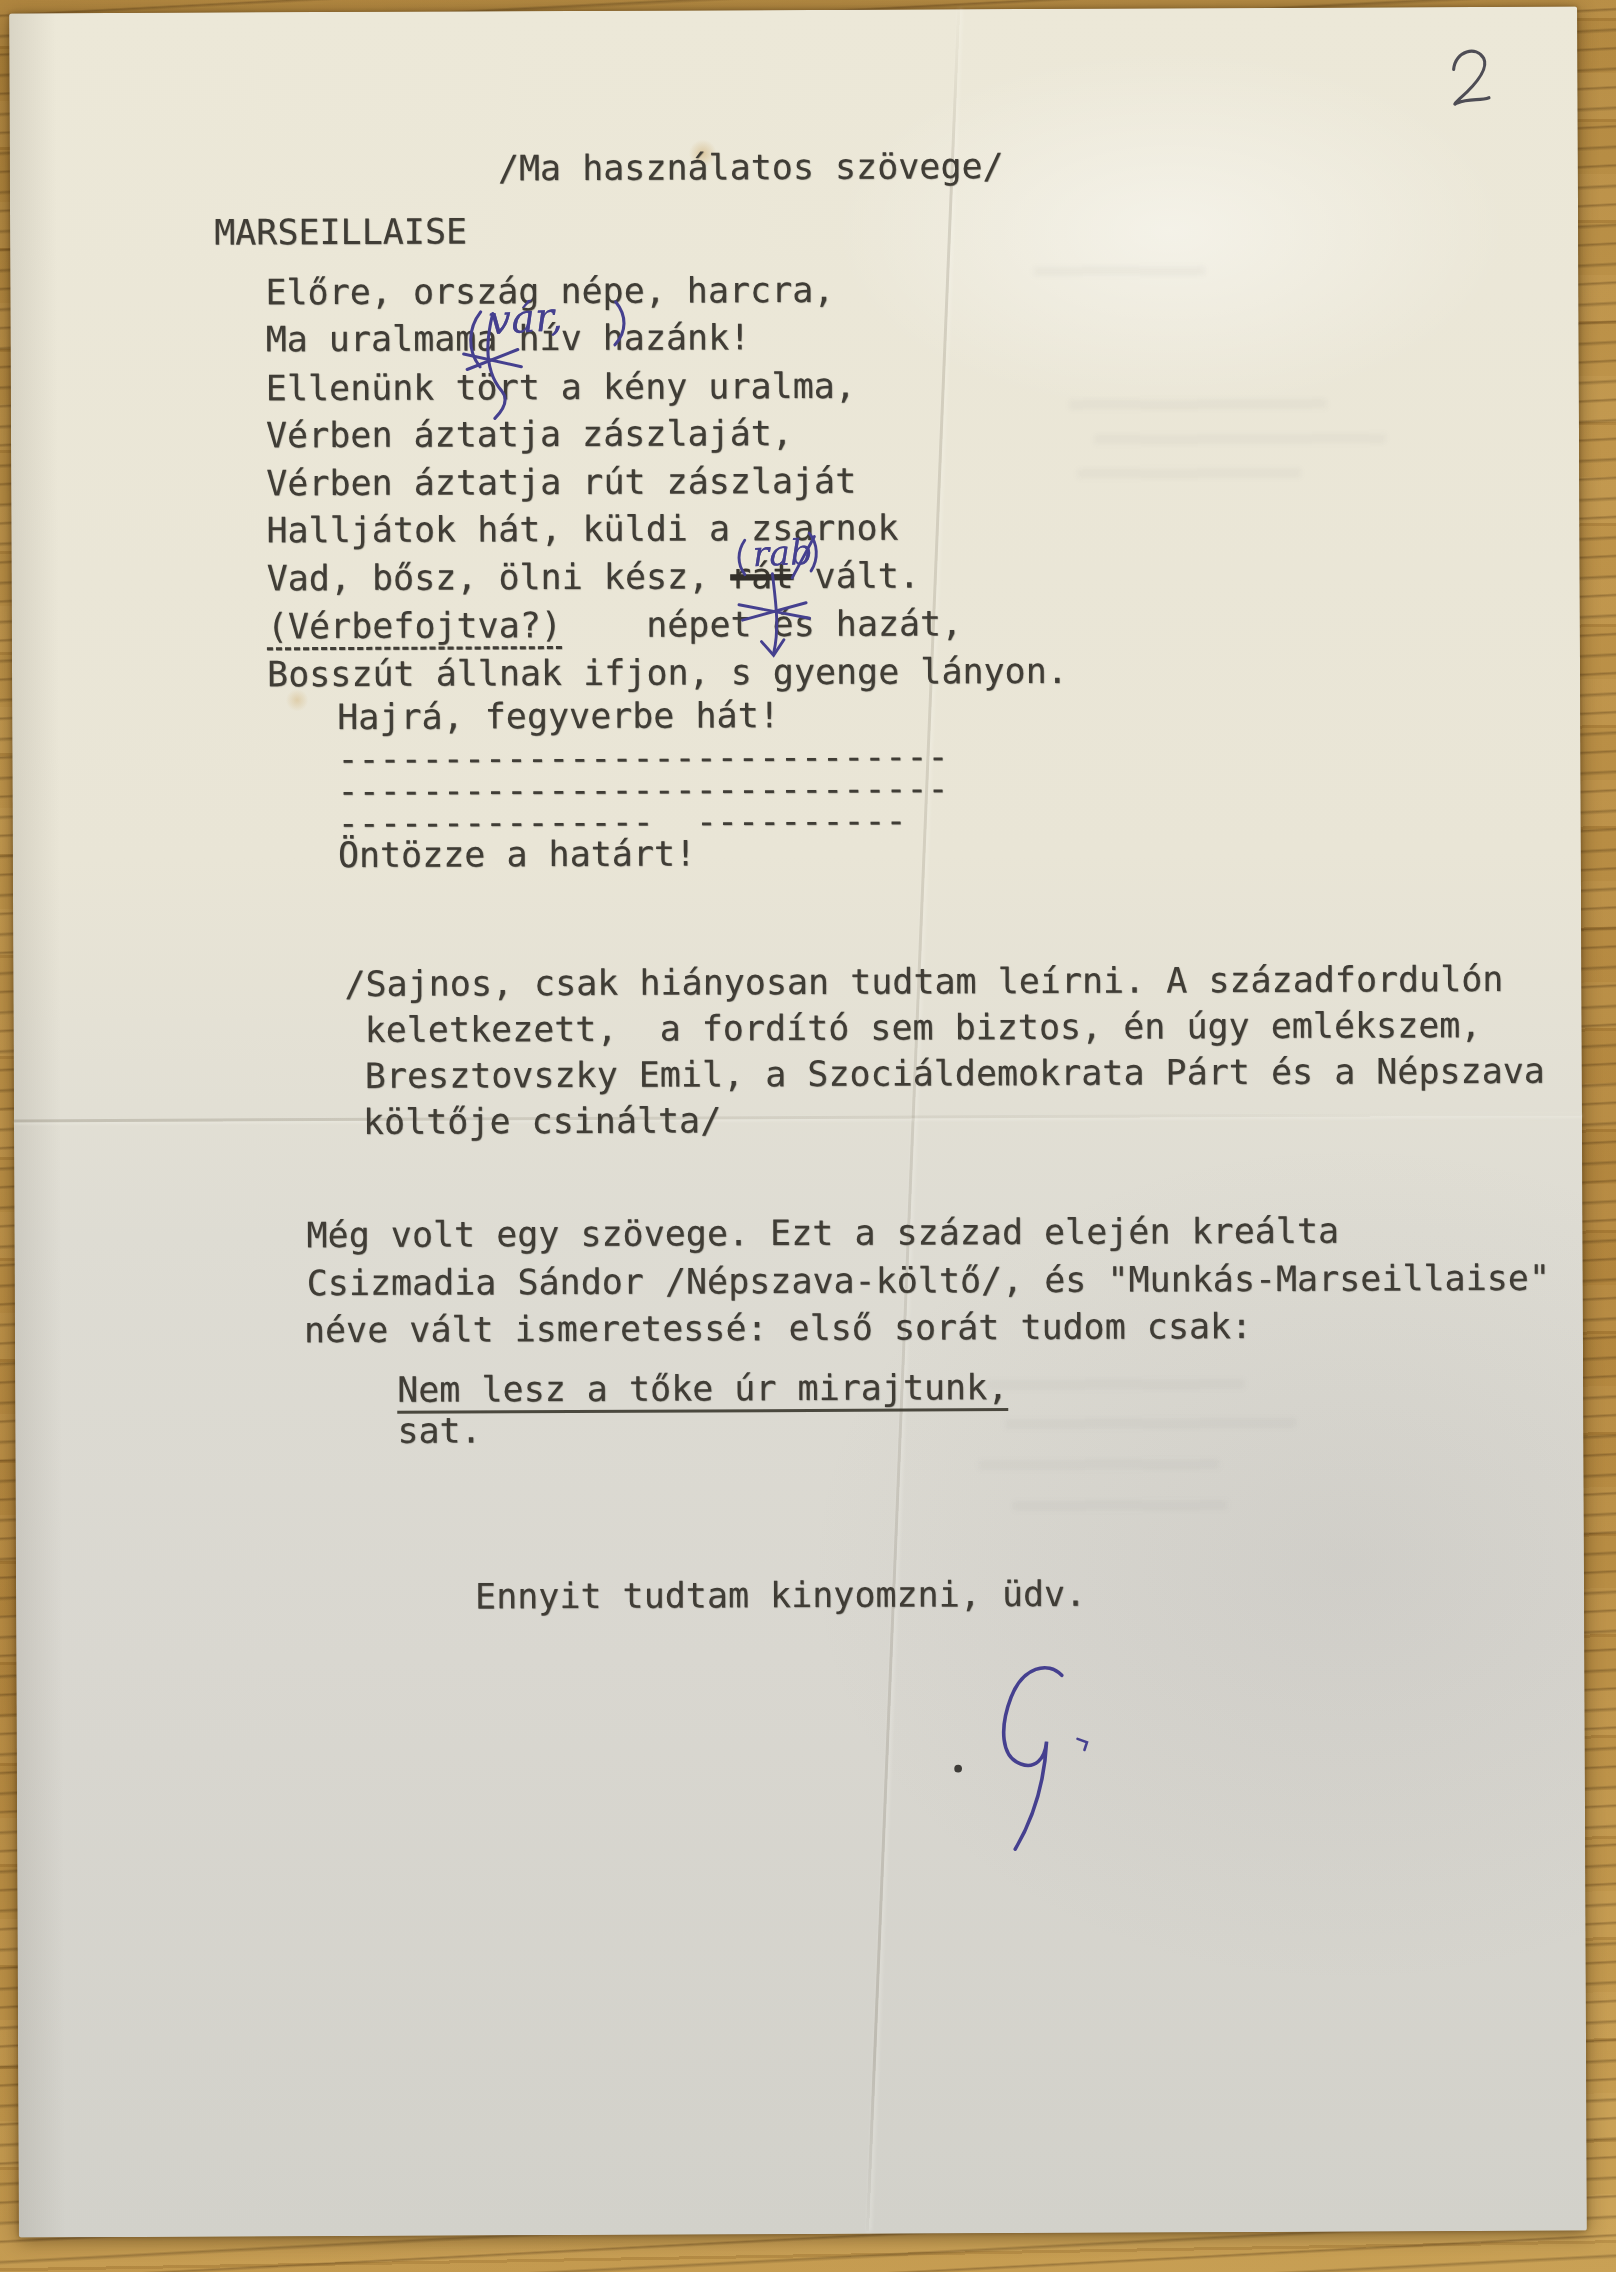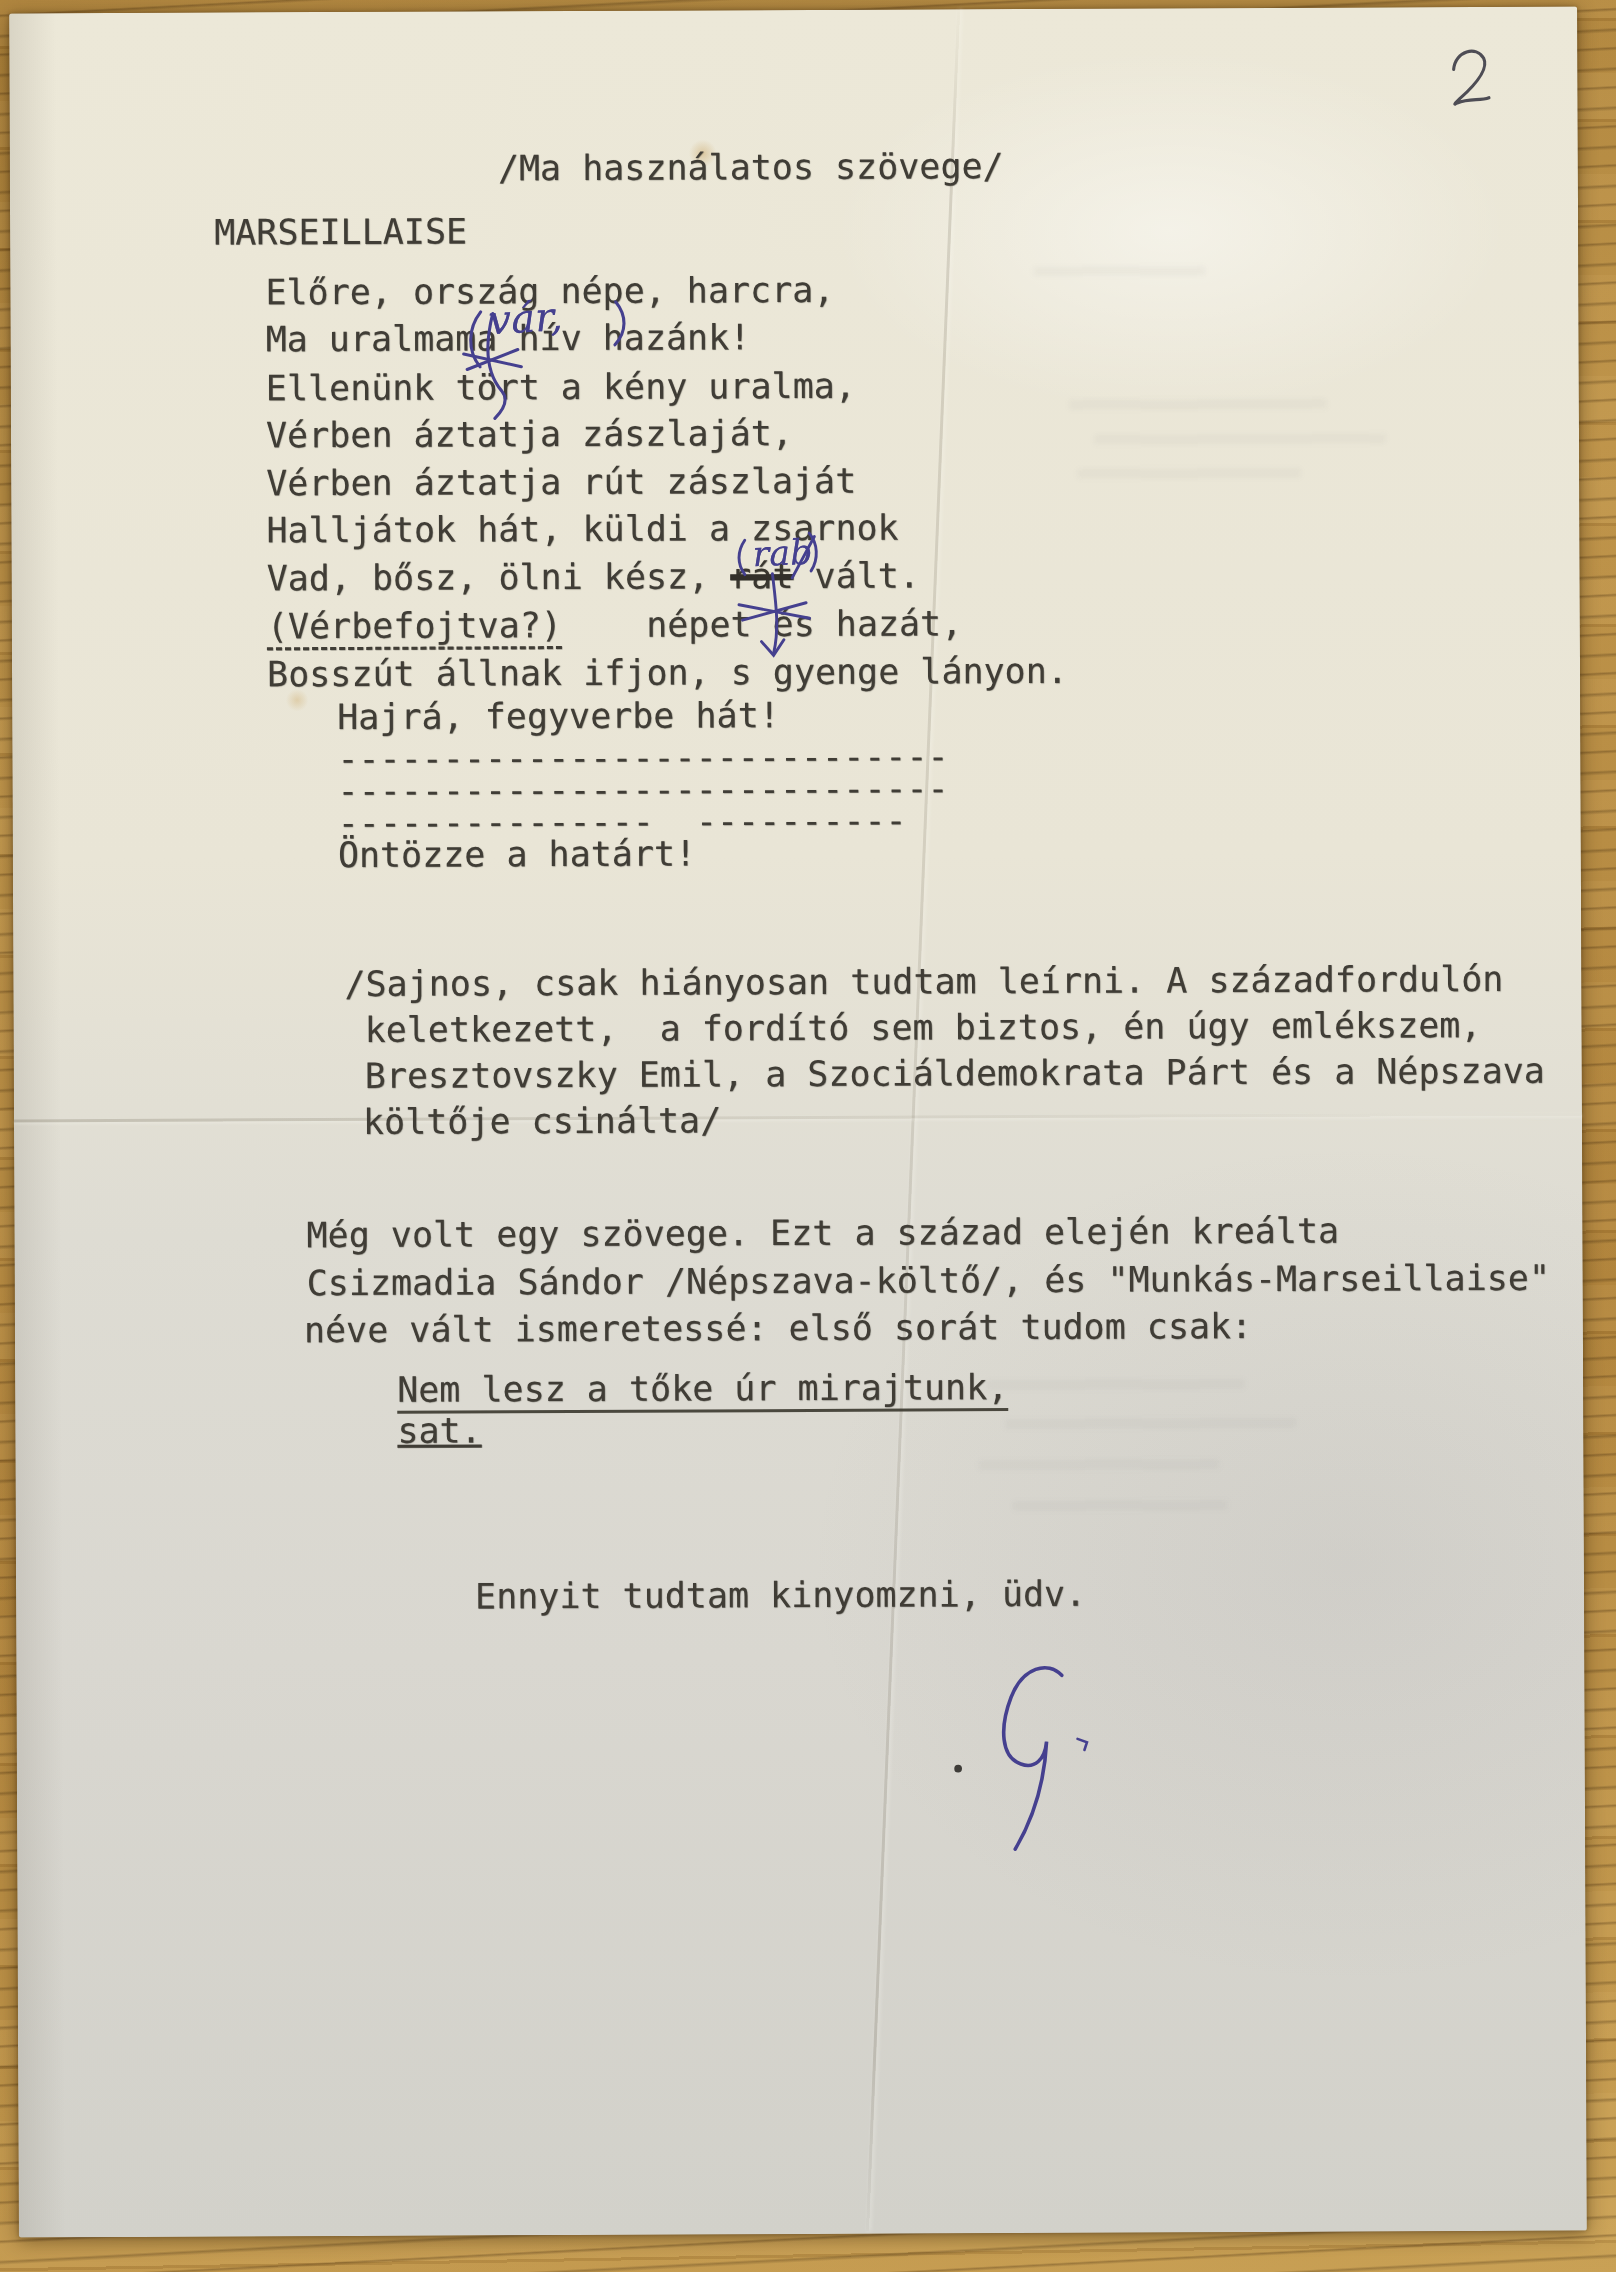--- a/index.html
+++ b/index.html
@@ -88,21 +88,21 @@
     <div class="tw" style="left:331px;top:955px;">/Sajnos, csak hiányosan tudtam leírni. A századfordulón</div>
     <div class="tw" style="left:351px;top:1001px;">keletkezett,  a fordító sem biztos, én úgy emlékszem,</div>
     <div class="tw" style="left:351px;top:1047px;">Bresztovszky Emil, a Szociáldemokrata Párt és a Népszava</div>
     <div class="tw" style="left:349px;top:1093px;">költője csinálta/</div>
 
     <div class="tw" style="left:292px;top:1206px;">Még volt egy szövege. Ezt a század elején kreálta</div>
     <div class="tw" style="left:292px;top:1254px;">Csizmadia Sándor /Népszava-költő/, és "Munkás-Marseillaise"</div>
     <div class="tw" style="left:289px;top:1301px;">néve vált ismeretessé: első sorát tudom csak:</div>
 
     <div class="tw" style="left:382px;top:1361px;"><span class="solid-underline">Nem lesz a tőke úr mirajtunk,</span></div>
-    <div class="tw" style="left:382px;top:1402px;text-decoration:underline;">sat.</div>
+    <div class="tw" style="left:382px;top:1402px;">sat.</div>
 
     <div class="tw" style="left:459px;top:1568px;">Ennyit tudtam kinyomzni, üdv.</div>
 
     <div class="hand" style="left:478px;top:284px;font-size:40px;transform:rotate(-3deg);">vár,</div>
     <div class="hand" style="left:741px;top:523px;font-size:35px;transform:rotate(-2deg);">rab</div>
 
     <svg class="penlayer" viewBox="0 0 1824 2586">
       <g stroke="#45408f" stroke-width="3.6" fill="none" stroke-linecap="round">
         <path d="M 547 349 C 532 368, 531 394, 546 413"></path>
         <path d="M 704 338 C 717 354, 717 373, 703 388"></path>

